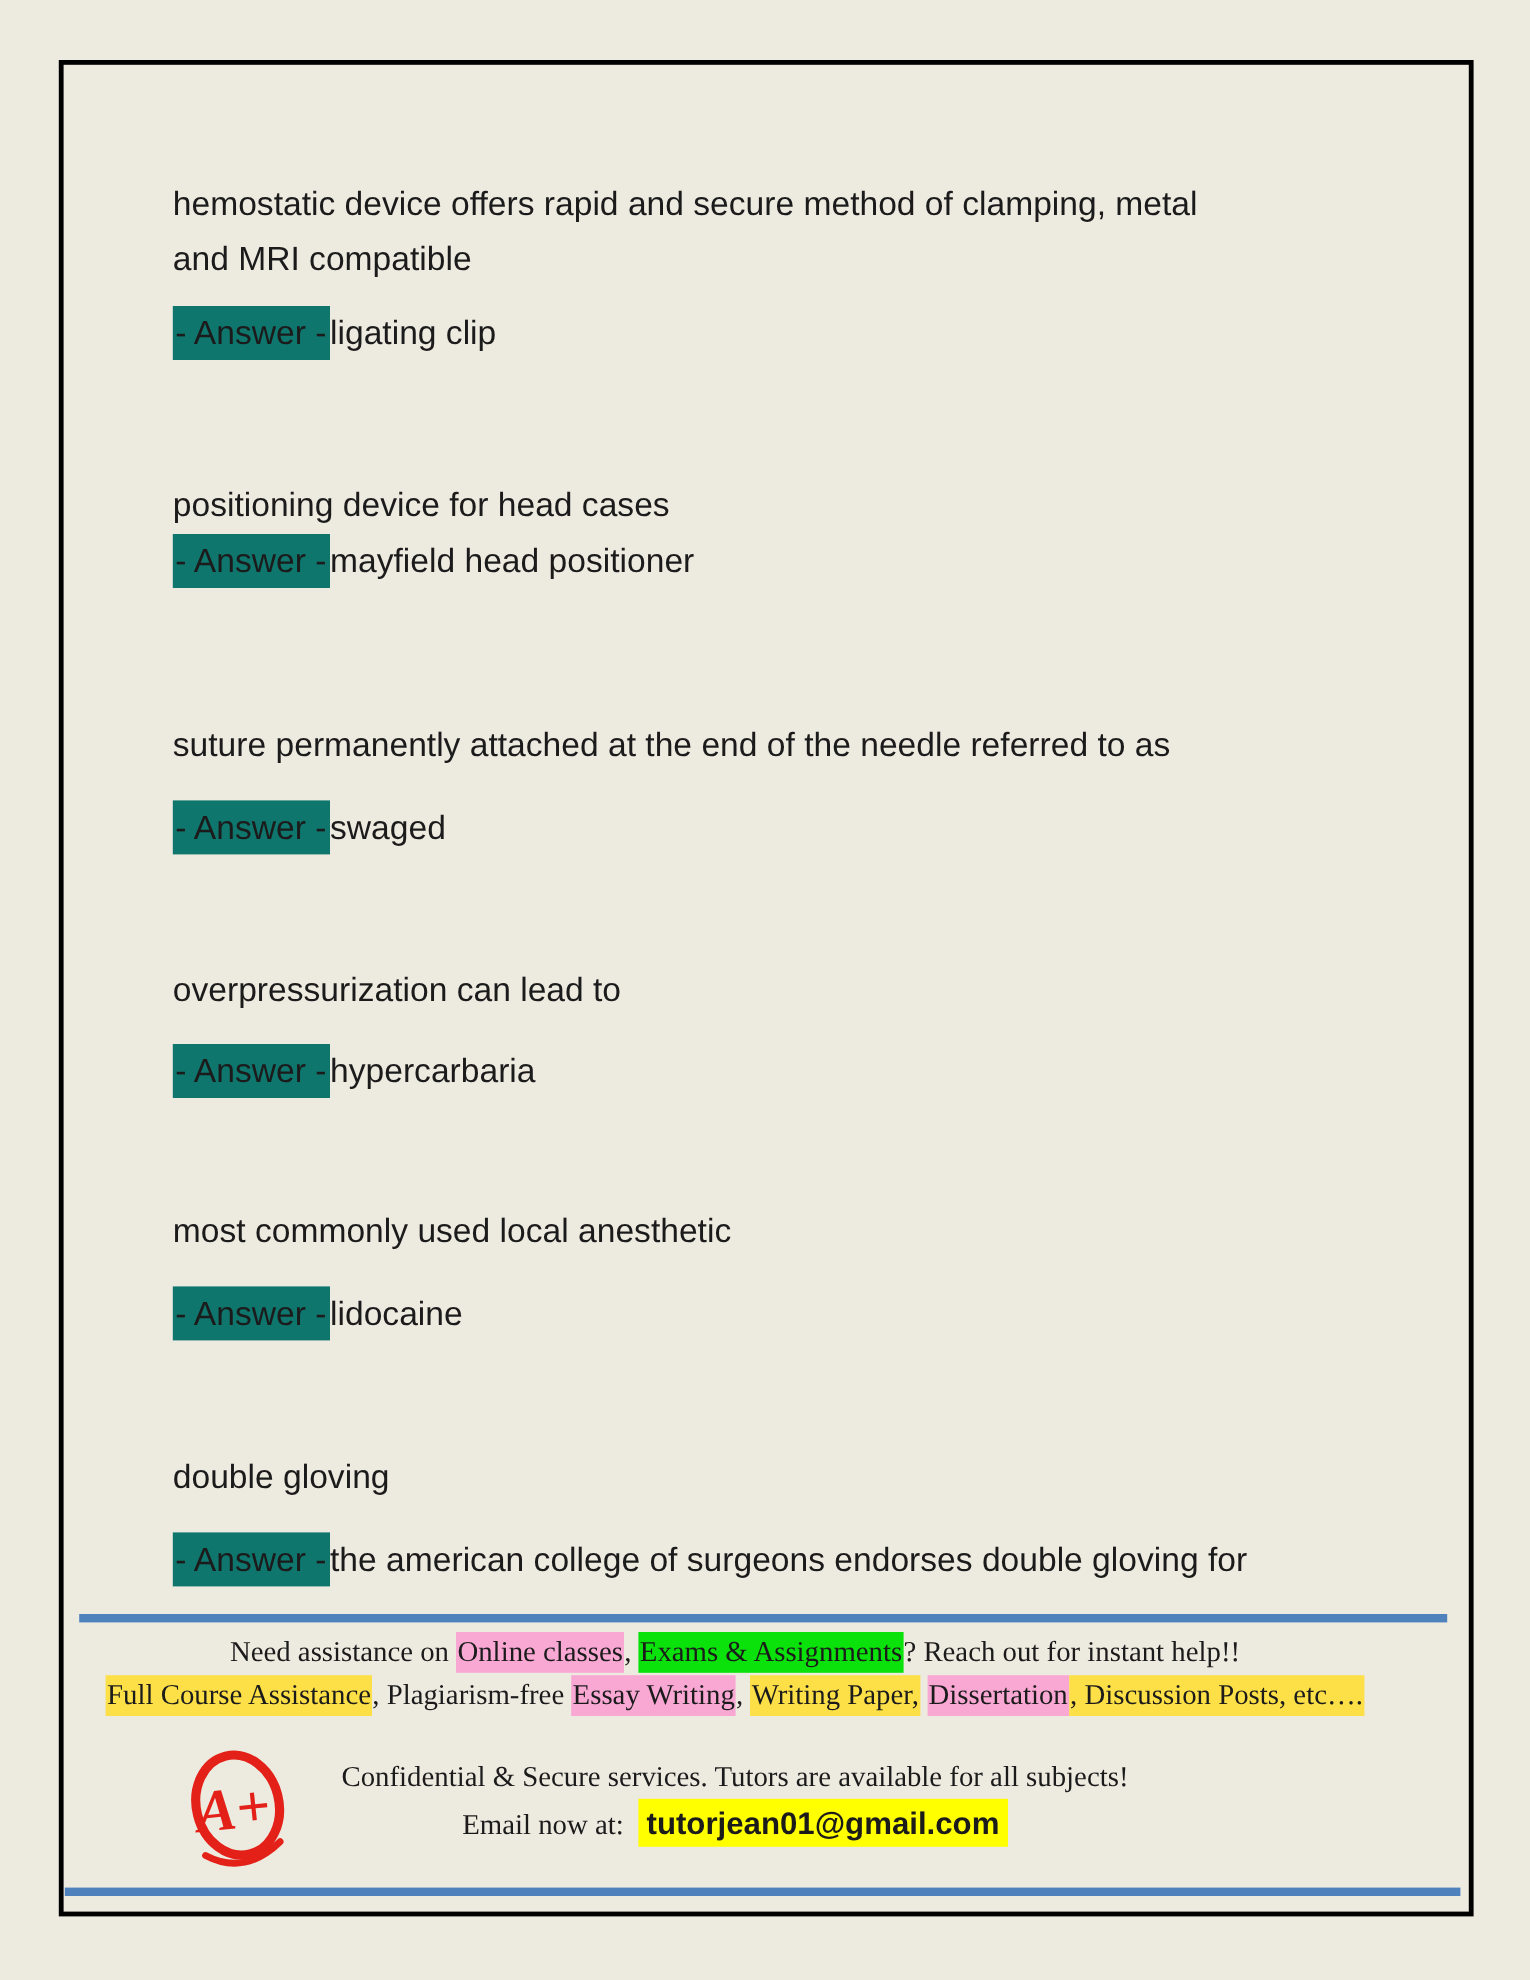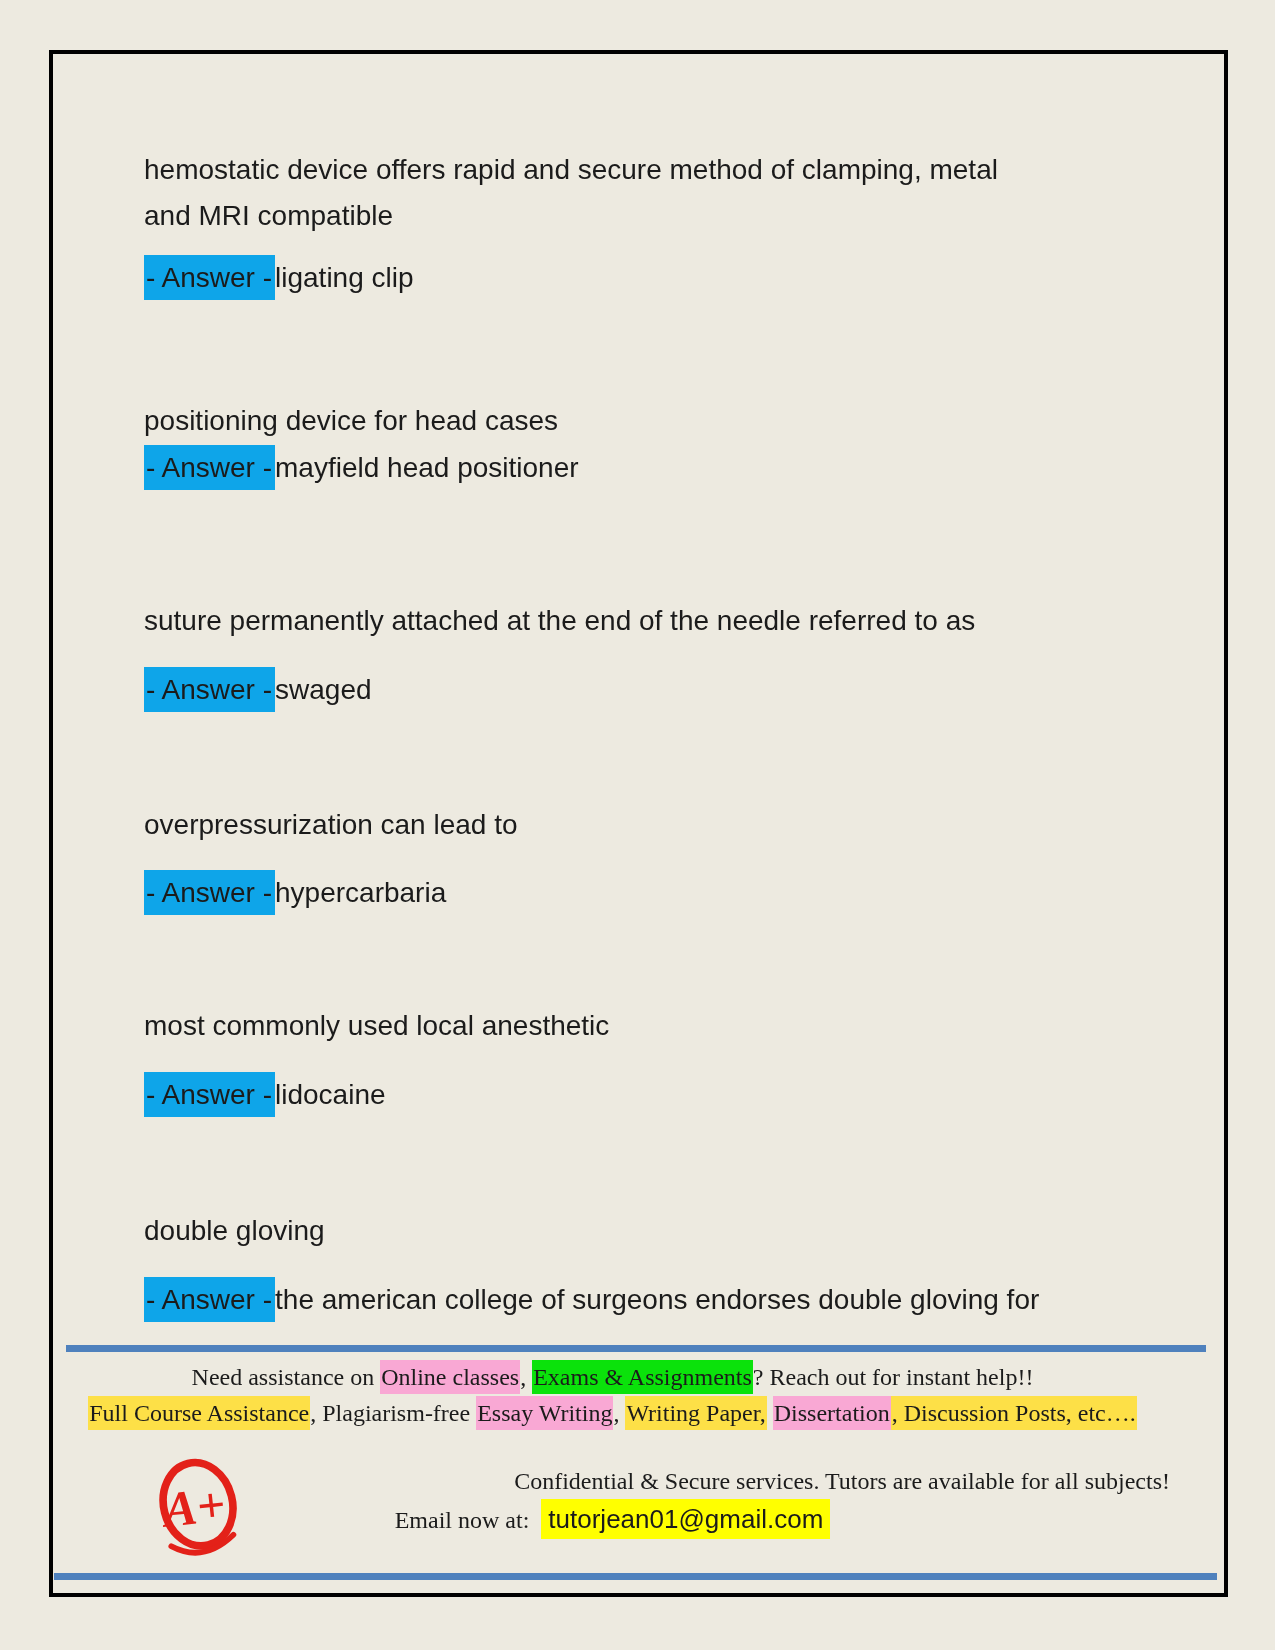--- a/index.html
+++ b/index.html
@@ -19,44 +19,44 @@
   .question{
     position:absolute;left:144px;width:905px;
     font-size:28px;line-height:46px;
   }
   .answer{
     position:absolute;left:144px;width:1000px;
     font-size:28px;line-height:44px;
     white-space:nowrap;
   }
   .answer .label{
-    background:#0ea5e9;
+    background:#0f766e;
     padding:7px 3px 7px 2px;
   }
   .divider{
     position:absolute;height:7px;background:#4f81bd;
   }
   .divider.top-rule{left:66px;top:1345px;width:1140px;}
   .divider.bottom-rule{left:54px;top:1573px;width:1163px;}
   .footer-line{
     position:absolute;left:55px;width:1115px;
     text-align:center;
     font-family:"Liberation Serif",serif;
     font-size:24px;line-height:34px;
   }
   .footer-line1{top:1360px;}
   .footer-line2{top:1396px;}
-  .confidential{top:1464px;text-align:right;}
+  .confidential{top:1464px;}
   .email-line{top:1502px;}
   .hl-yellow{background:#fde047;padding:4px 1px;}
   .hl-cyan{background:#f9a8d4;padding:4px 1px;}
   .hl-green{background:#0be20b;padding:4px 1px;}
   .email-address{
     font-family:"Liberation Sans",sans-serif;
-    font-weight:normal;font-size:26px;
+    font-weight:bold;font-size:26px;
     background:#ffff00;padding:5px 7px;
   }
   .logo{
     position:absolute;left:156px;top:1456px;
     width:86px;height:106px;
   }
 </style>
 </head>
 <body>
 

